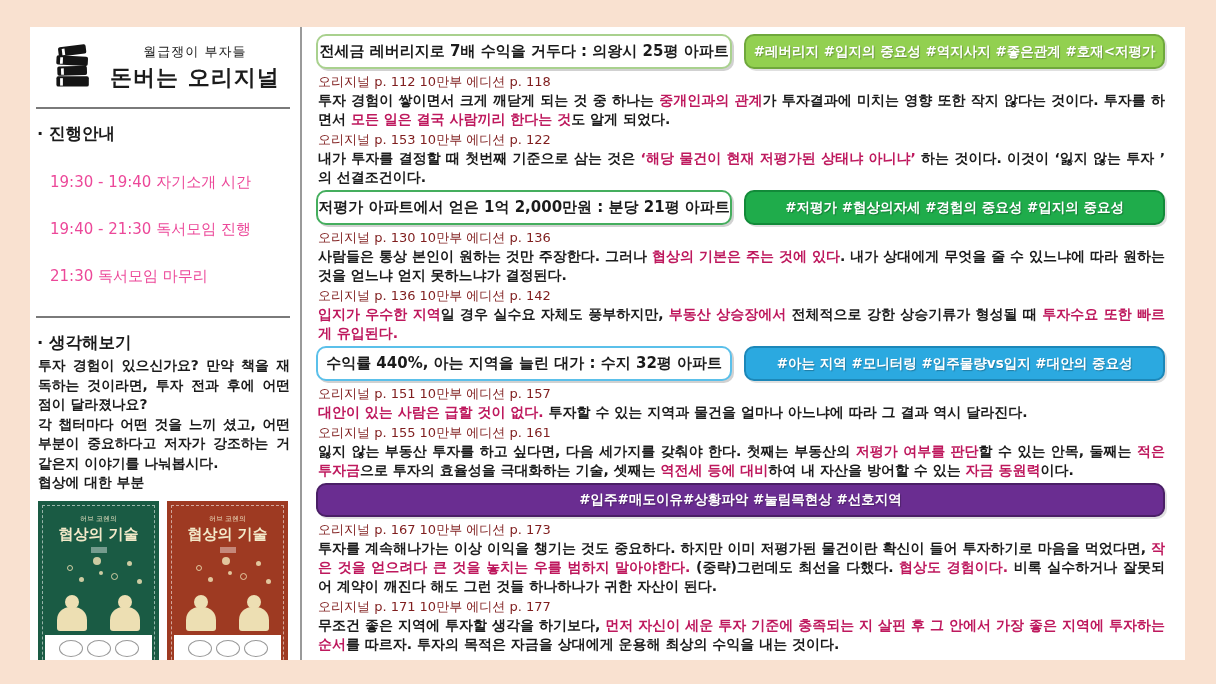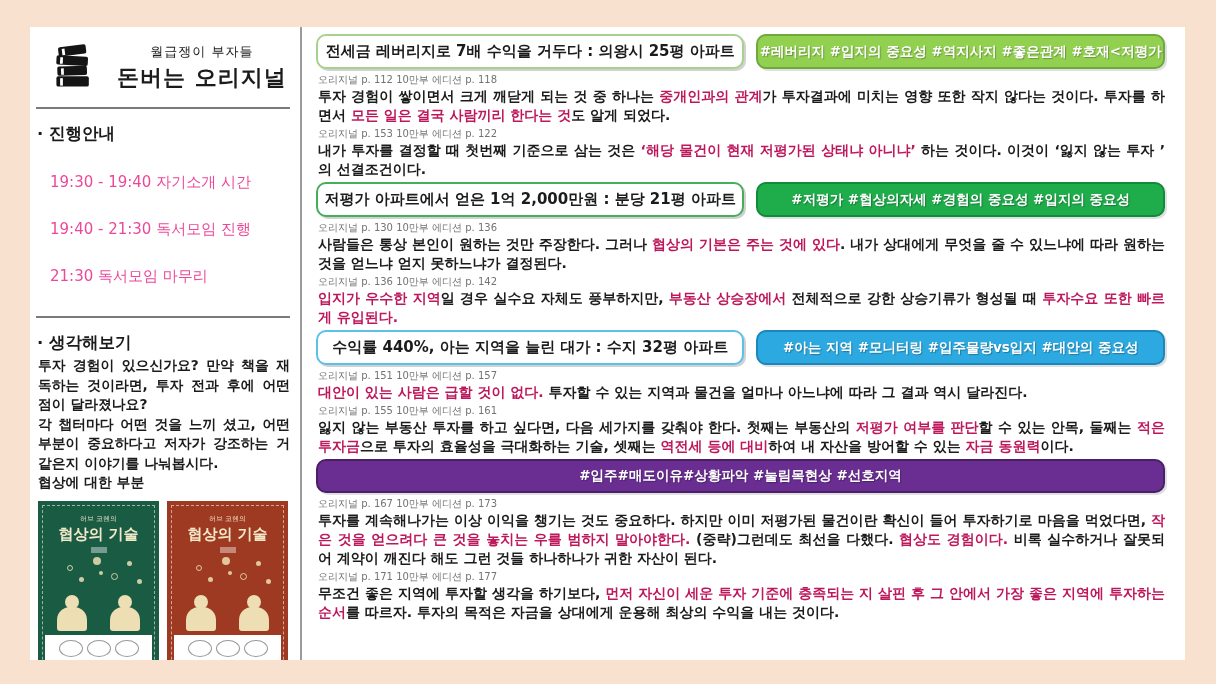--- a/index.html
+++ b/index.html
@@ -11,21 +11,21 @@
     position:relative;
     overflow:hidden;
   }
   .frame {
     position:absolute; left:30px; top:27px; width:1155px; height:633px;
     background:#ffffff; display:flex;
   }
 
   
   .sidebar { flex:0 0 272px; border-right:2px solid #9a9a9a; padding:6px 10px 0 6px; overflow:hidden; }
-  .brand { display:flex; align-items:center; gap:17px; padding:10px 0 8px 12px; }
+  .brand { display:flex; align-items:center; gap:10px; padding:10px 0 8px 12px; }
   .logo { flex:0 0 auto; line-height:0; }
   .brand-small { font-size:13px; text-align:center; letter-spacing:1px; }
   .brand-large { font-size:22px; font-weight:800; letter-spacing:1px; margin-top:2px; }
   hr.side { border:none; border-top:2px solid #7a7a7a; margin:6px 0 0; }
   .side-heading { font-weight:800; font-size:16.5px; margin:14px 0 2px 1px; }
   .sch-item { font-size:15px; margin:28px 0 0 14px; color:#ec4899; }
   .sch-wrap { margin-bottom:30px; }
   .think-line { font-size:13.8px; line-height:1.42; font-weight:600; margin:0 0 0 2px; text-align:justify; word-break:break-all; }
   .books { display:flex; gap:8px; margin:8px 2px 0; }
 
@@ -55,24 +55,24 @@
   .sec-head { display:flex; gap:12px; margin:3px 0 4px; align-items:stretch; }
   .sec-title {
     flex:1.04 1 0; min-width:0; background:#fff; border:2.5px solid var(--bc);
     border-radius:10px; box-shadow:2px 2px 0 rgba(0,0,0,.18);
     font-size:15px; font-weight:800; text-align:center; padding:6px 6px;
     white-space:nowrap; display:flex; align-items:center; justify-content:center;
   }
   .sec-tags {
     flex:1 1 0; min-width:0; background:var(--tc); border:2px solid var(--tbc);
     border-radius:10px; color:#fff; font-weight:800; font-size:13.5px; text-align:center;
-    padding:6px 4px; white-space:nowrap; display:flex; align-items:center; justify-content:center;
+    padding:6px 16px; white-space:nowrap; display:flex; align-items:center; justify-content:center;
     text-shadow:1px 1px 1px rgba(0,0,0,.28); box-shadow:2px 2px 0 rgba(0,0,0,.12);
   }
-  .ref { color:#737373; font-size:10px; margin:2px 0 0 2px; }
+  .ref { color:#7f1d1d; font-size:13px; margin:2px 0 0 2px; }
   .quote { font-size:14px; line-height:1.36; font-weight:600; text-align:justify; word-break:break-all; margin:0 0 1px 2px; }
   .quote .red { color:#be185d; }
 </style>
 </head>
 <body>
 
 <div class="frame">
 
   <aside class="sidebar">
     <div class="brand">

